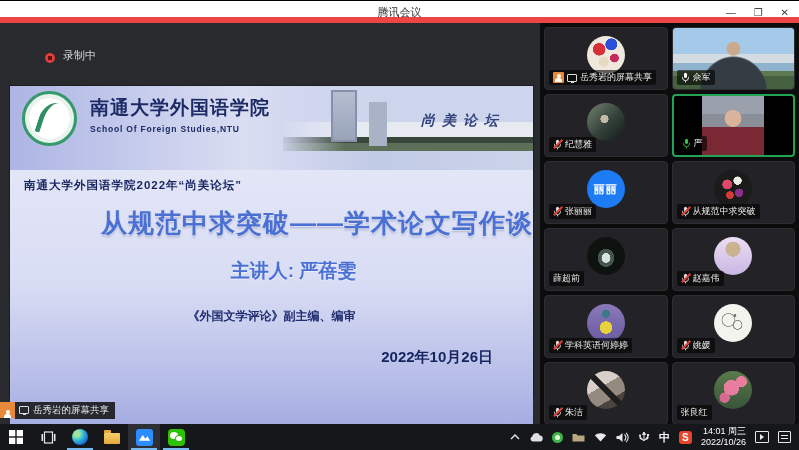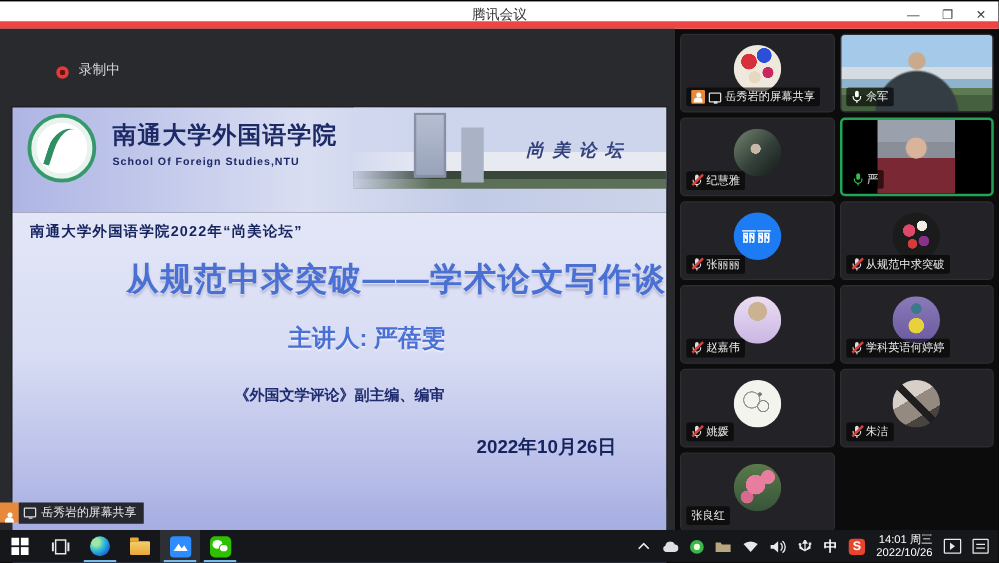--- a/index.html
+++ b/index.html
@@ -281,20 +281,26 @@
             <svg width="9" height="11" viewBox="0 0 12 14">
                 <rect x="4" y="0.5" width="4" height="7" rx="2" fill="#ddd"></rect>
                 <path d="M2 6v1.2a4 4 0 0 0 8 0V6" fill="none" stroke="#ddd" stroke-width="1.2"></path>
                 <line x1="6" y1="11.5" x2="6" y2="13.5" stroke="#ddd" stroke-width="1.2"></line>
               </svg>
           </span>
           <span class="pname">从规范中求突破</span>
         </div>
       </div>
 
+      <div class="tile">
+        <div class="avatar av-lotus"></div>
+        <div class="nameplate bare">
+          <span class="pname">薛超前</span>
+        </div>
+      </div>
 
       <div class="tile">
         <div class="avatar av-anime-boy"></div>
         <div class="nameplate">
           <span class="micwrap mic-muted">
             <svg width="9" height="11" viewBox="0 0 12 14">
                 <rect x="4" y="0.5" width="4" height="7" rx="2" fill="#ddd"></rect>
                 <path d="M2 6v1.2a4 4 0 0 0 8 0V6" fill="none" stroke="#ddd" stroke-width="1.2"></path>
                 <line x1="6" y1="11.5" x2="6" y2="13.5" stroke="#ddd" stroke-width="1.2"></line>
               </svg>

